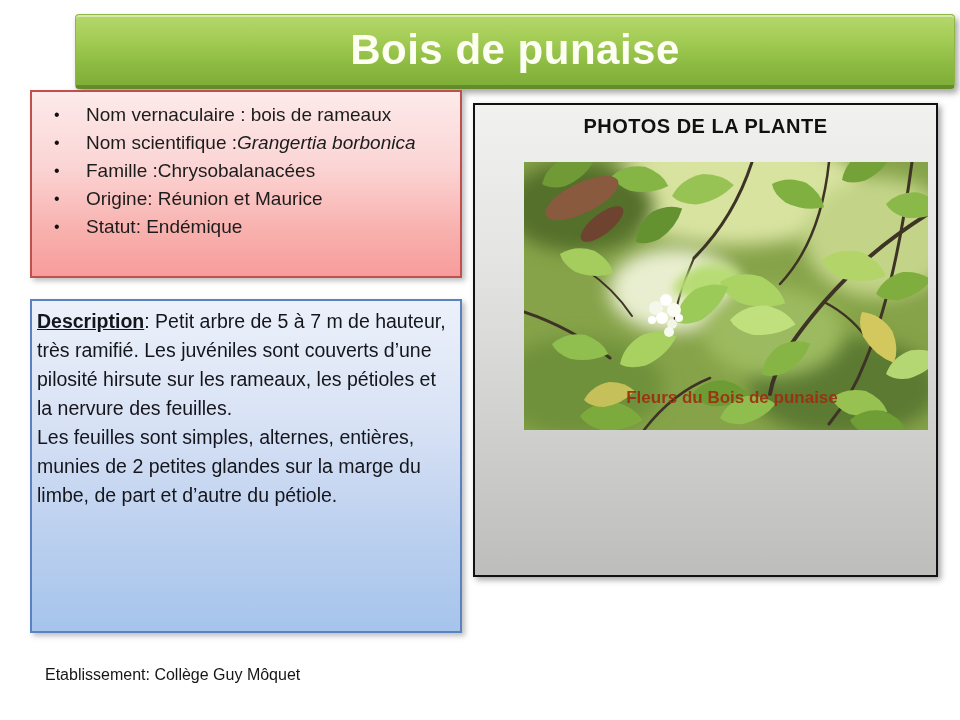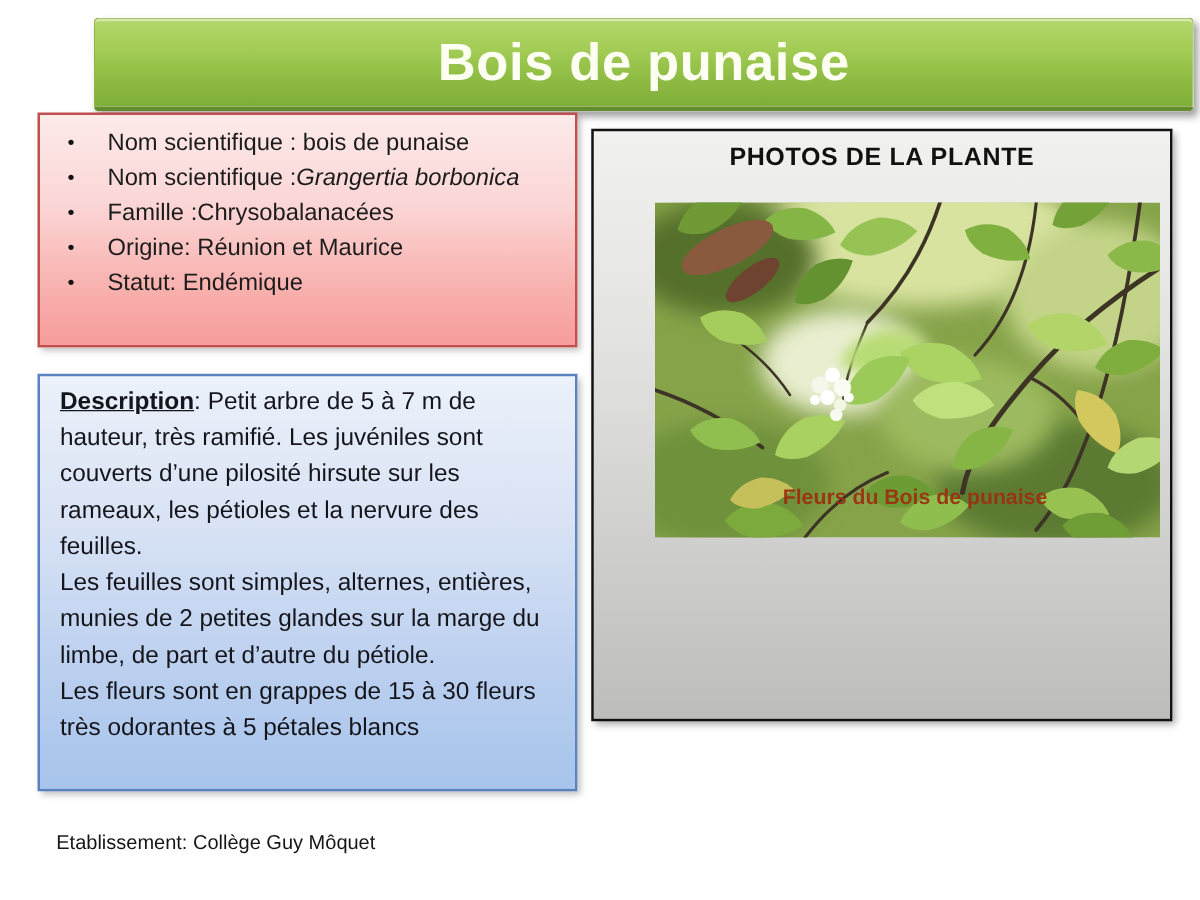--- a/index.html
+++ b/index.html
@@ -35,21 +35,21 @@
   }
   .info-list .bullet{width:32px;flex:0 0 32px;font-size:16px;line-height:27px;color:#111;}
   .info-list .itxt em{}
 
   
   .desc-box{
     position:absolute;left:30px;top:299px;width:432px;height:334px;
     background:linear-gradient(to bottom,#ecf1fa 0%,#d9e3f5 35%,#bcd0ef 70%,#a6c4ec 100%);
     border:2px solid #5b82c0;
     box-shadow:3px 3px 5px rgba(130,130,130,0.5);
-    box-sizing:border-box;padding:6px 12px 0 16px;
+    box-sizing:border-box;padding:6px 12px 0 5px;
   }
   .desc-box p{margin:0;font-size:19.5px;line-height:29px;color:#15151c;}
   .desc-head{font-weight:bold;text-decoration:underline;}
 
   
   .photo-panel{
     position:absolute;left:473px;top:103px;width:465px;height:474px;
     background:linear-gradient(to bottom,#f1f1f0 0%,#e3e3e2 35%,#cfcfce 70%,#bdbdbc 100%);
     border:2px solid #111111;
     box-shadow:3px 3px 6px rgba(0,0,0,0.35);
@@ -74,21 +74,21 @@
 <div class="slide">
 
   <div class="banner">
     <h1>Bois de punaise</h1>
   </div>
 
   <div class="info-box">
     <ul class="info-list">
       <li>
         <span class="bullet">•</span>
-        <span class="itxt"><span>Nom scientifique : bois de punaise</span><em></em></span>
+        <span class="itxt"><span>Nom vernaculaire : bois de rameaux</span><em></em></span>
       </li>
       <li>
         <span class="bullet">•</span>
         <span class="itxt"><span>Nom scientifique :</span><em>Grangertia borbonica</em></span>
       </li>
       <li>
         <span class="bullet">•</span>
         <span class="itxt"><span>Famille :Chrysobalanacées</span><em></em></span>
       </li>
       <li>
@@ -98,21 +98,20 @@
       <li>
         <span class="bullet">•</span>
         <span class="itxt"><span>Statut:  Endémique</span><em></em></span>
       </li>
     </ul>
   </div>
 
   <div class="desc-box">
     <p><span class="desc-head">Description</span><span>: Petit arbre de 5 à 7 m de hauteur, très ramifié. Les juvéniles sont couverts d’une pilosité hirsute sur les rameaux, les pétioles et la nervure des feuilles.</span></p>
     <p>Les feuilles sont simples, alternes, entières, munies de 2 petites glandes sur la marge du limbe, de part et d’autre du pétiole.</p>
-    <p>Les fleurs sont en grappes de 15 à 30 fleurs très odorantes à 5 pétales blancs</p>
   </div>
 
   <div class="photo-panel">
     <h2>PHOTOS DE LA PLANTE</h2>
 
     <svg class="photo" viewBox="0 0 404 268" preserveAspectRatio="none">
       <defs>
         <filter id="soft" x="-40%" y="-40%" width="180%" height="180%">
             <feGaussianBlur stdDeviation="9"></feGaussianBlur>
           </filter>

